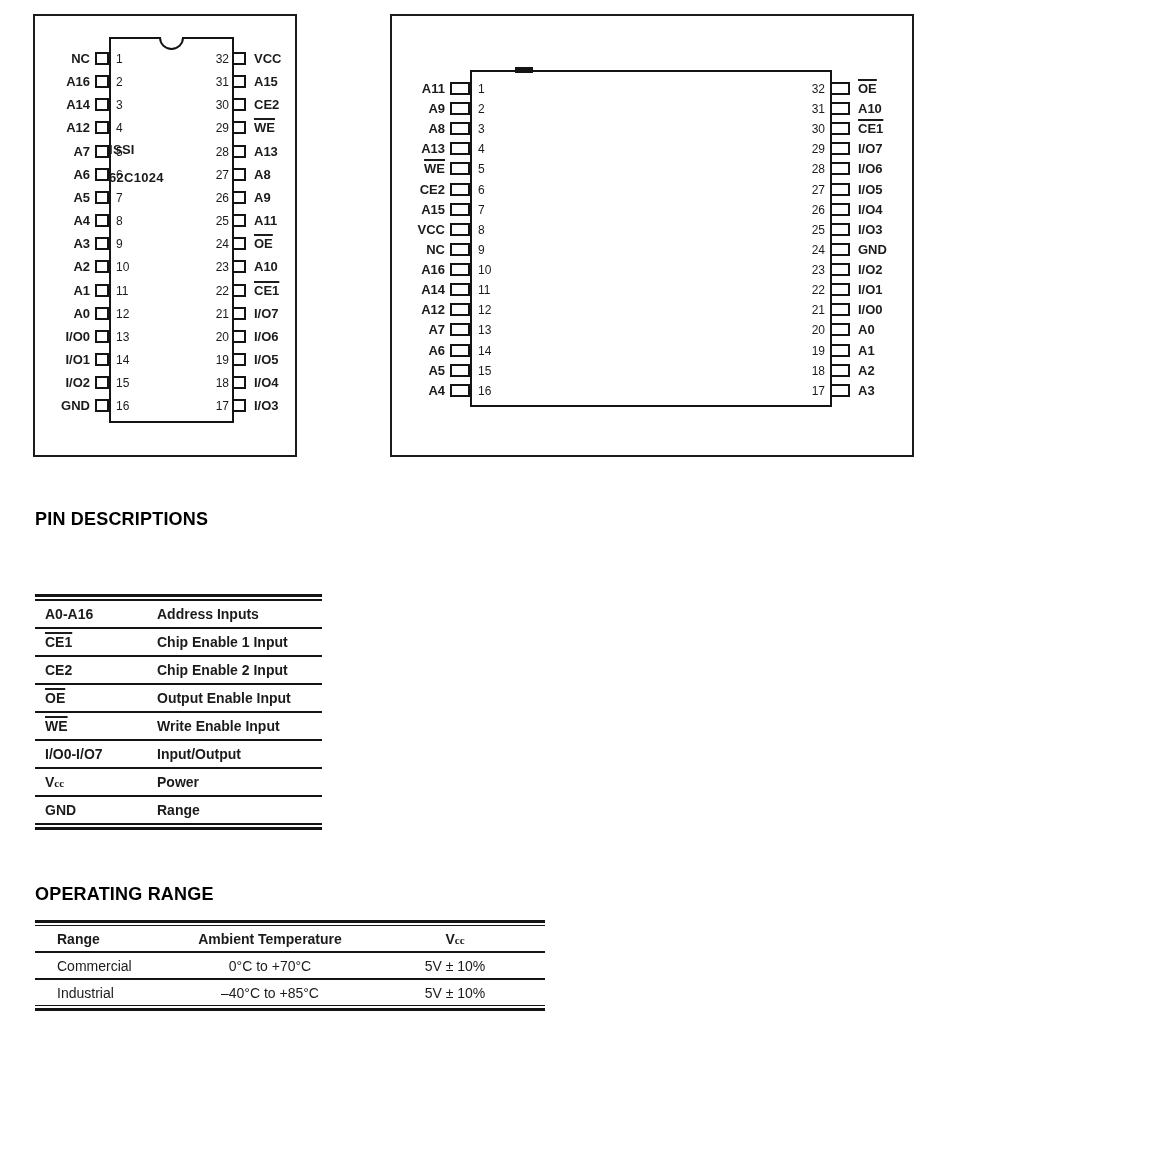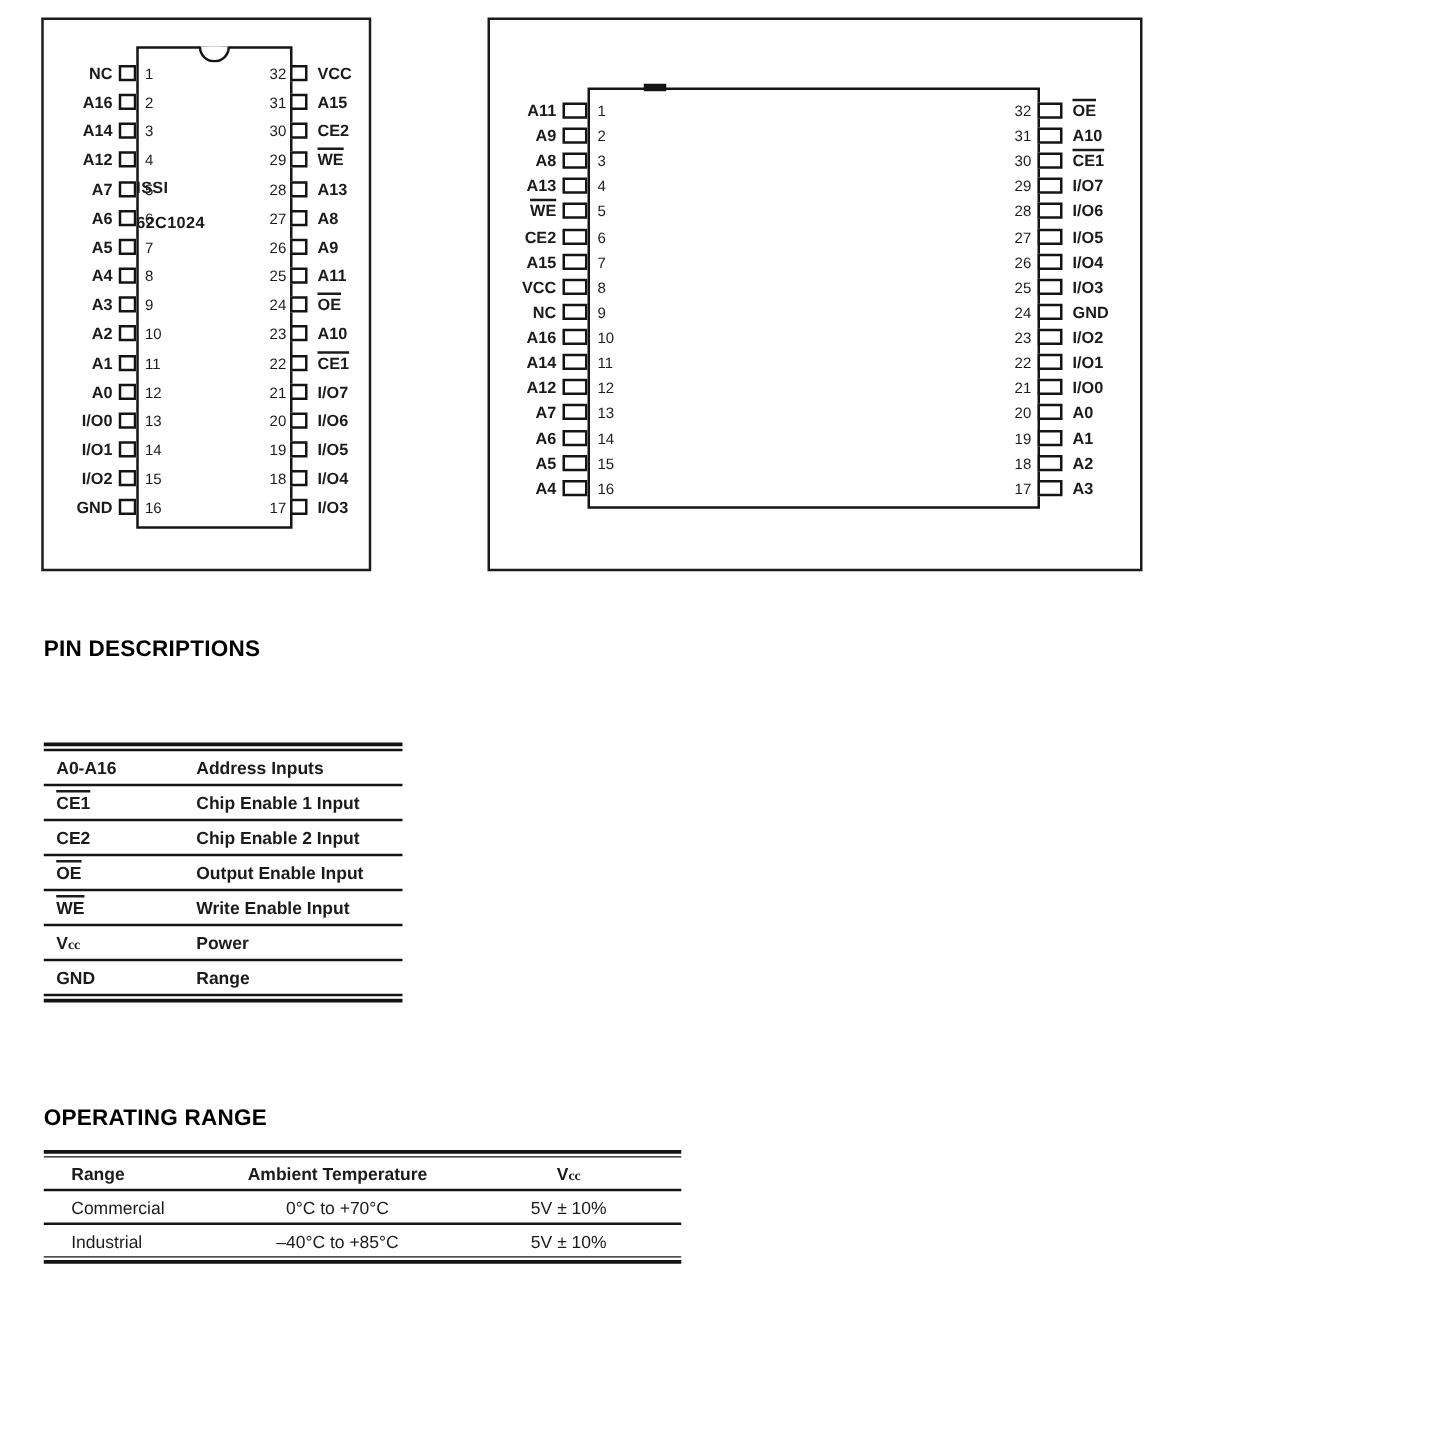--- a/index.html
+++ b/index.html
@@ -420,20 +420,24 @@
       </div>
       <div class="pd-row">
         <span class="pd-pin"><span class="ovl">OE</span></span>
         <span class="pd-desc">Output Enable Input</span>
       </div>
       <div class="pd-row">
         <span class="pd-pin"><span class="ovl">WE</span></span>
         <span class="pd-desc">Write Enable Input</span>
       </div>
       <div class="pd-row">
+        <span class="pd-pin">I/O0-I/O7</span>
+        <span class="pd-desc">Input/Output</span>
+      </div>
+      <div class="pd-row">
         <span class="pd-pin">V<span class="sc">cc</span></span>
         <span class="pd-desc">Power</span>
       </div>
       <div class="pd-row" style="border-bottom: none;">
         <span class="pd-pin">GND</span>
         <span class="pd-desc">Range</span>
       </div>
       <div class="rule thin"></div>
       <div class="rgap"></div>
       <div class="rule thick"></div>

